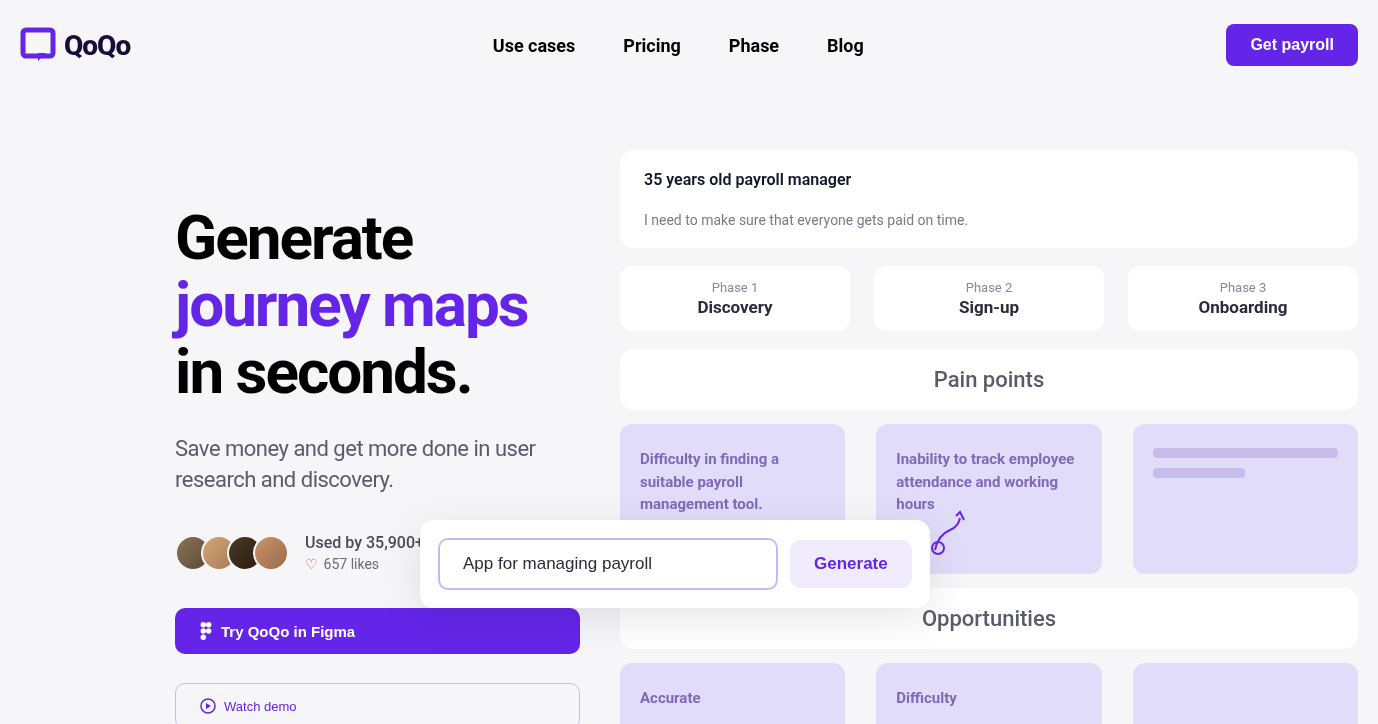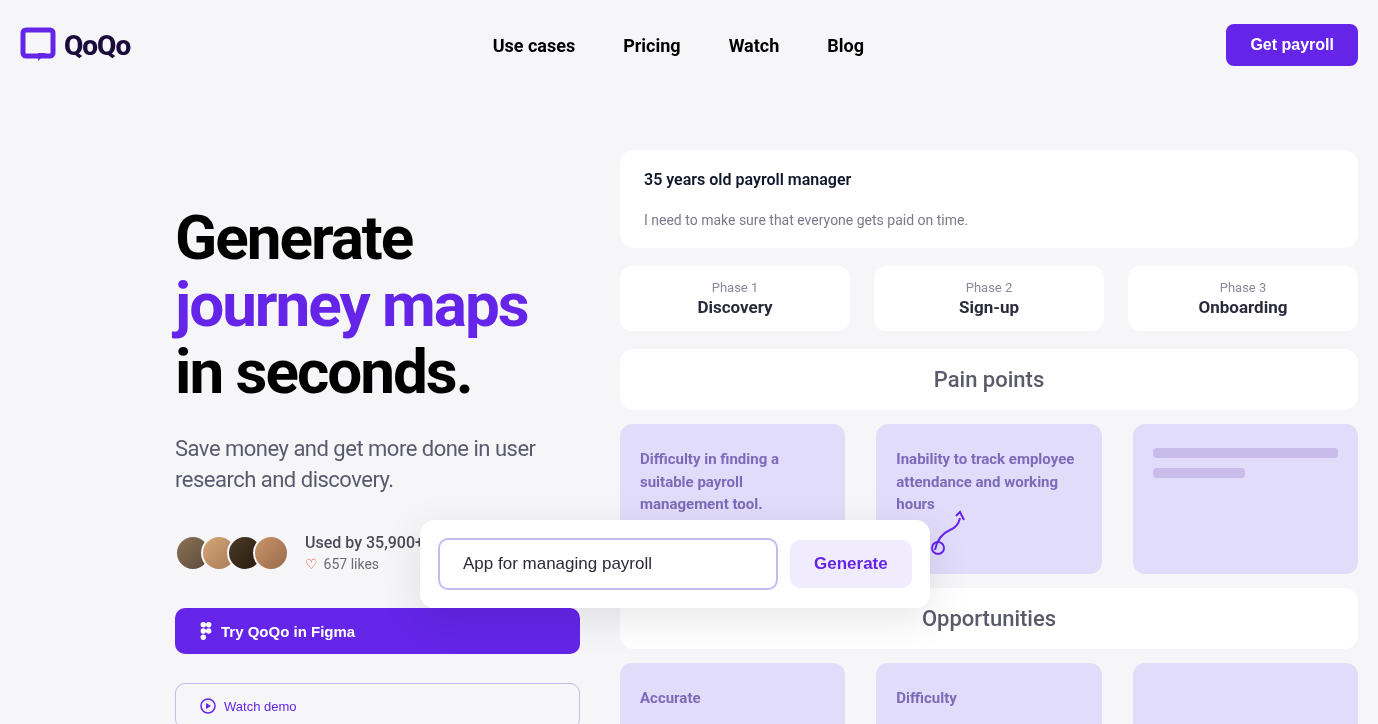--- a/index.html
+++ b/index.html
@@ -299,21 +299,21 @@
   <div class="logo">
     <svg class="logo-icon" viewBox="0 0 36 36">
       <rect x="3" y="3" width="30" height="26" rx="3" fill="none" stroke="#6425e8" stroke-width="5"></rect>
       <path d="M 18 26 L 18 34 L 26 26" fill="#6425e8"></path>
     </svg>
     <span class="logo-text">QoQo</span>
   </div>
   <div class="nav">
     <span class="nav-item">Use cases</span>
     <span class="nav-item">Pricing</span>
-    <span class="nav-item">Watch</span>
+    <span class="nav-item">Phase</span>
     <span class="nav-item">Blog</span>
   </div>
   <button class="get-started-btn">Get payroll</button>
 </div>
 
 <div class="main">
 
   <div class="left">
     <h1 class="headline">
       <span>Generate</span><br>

